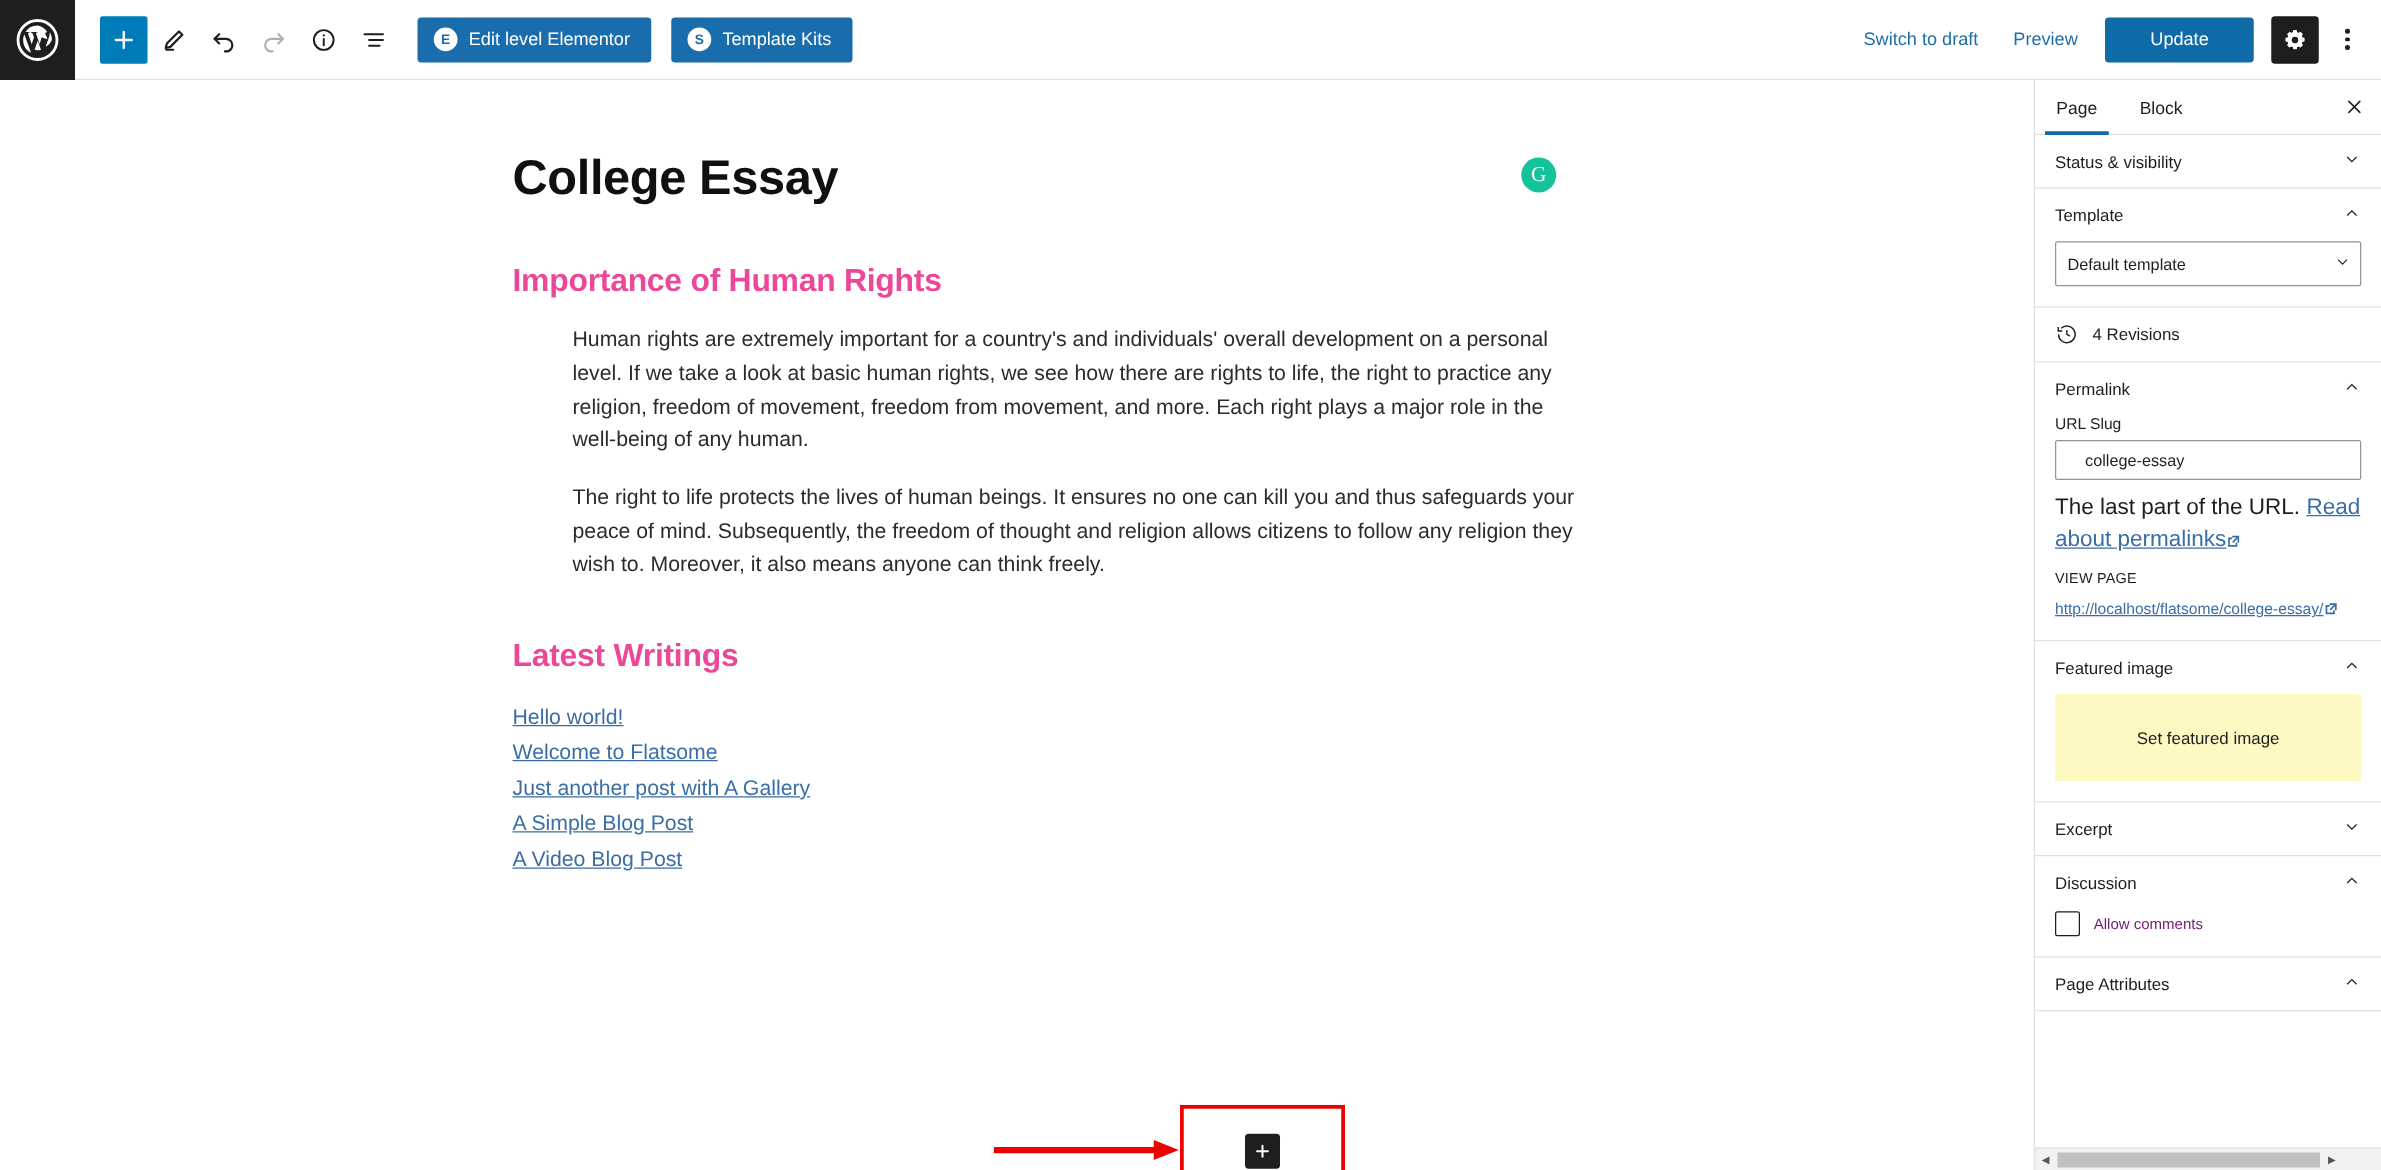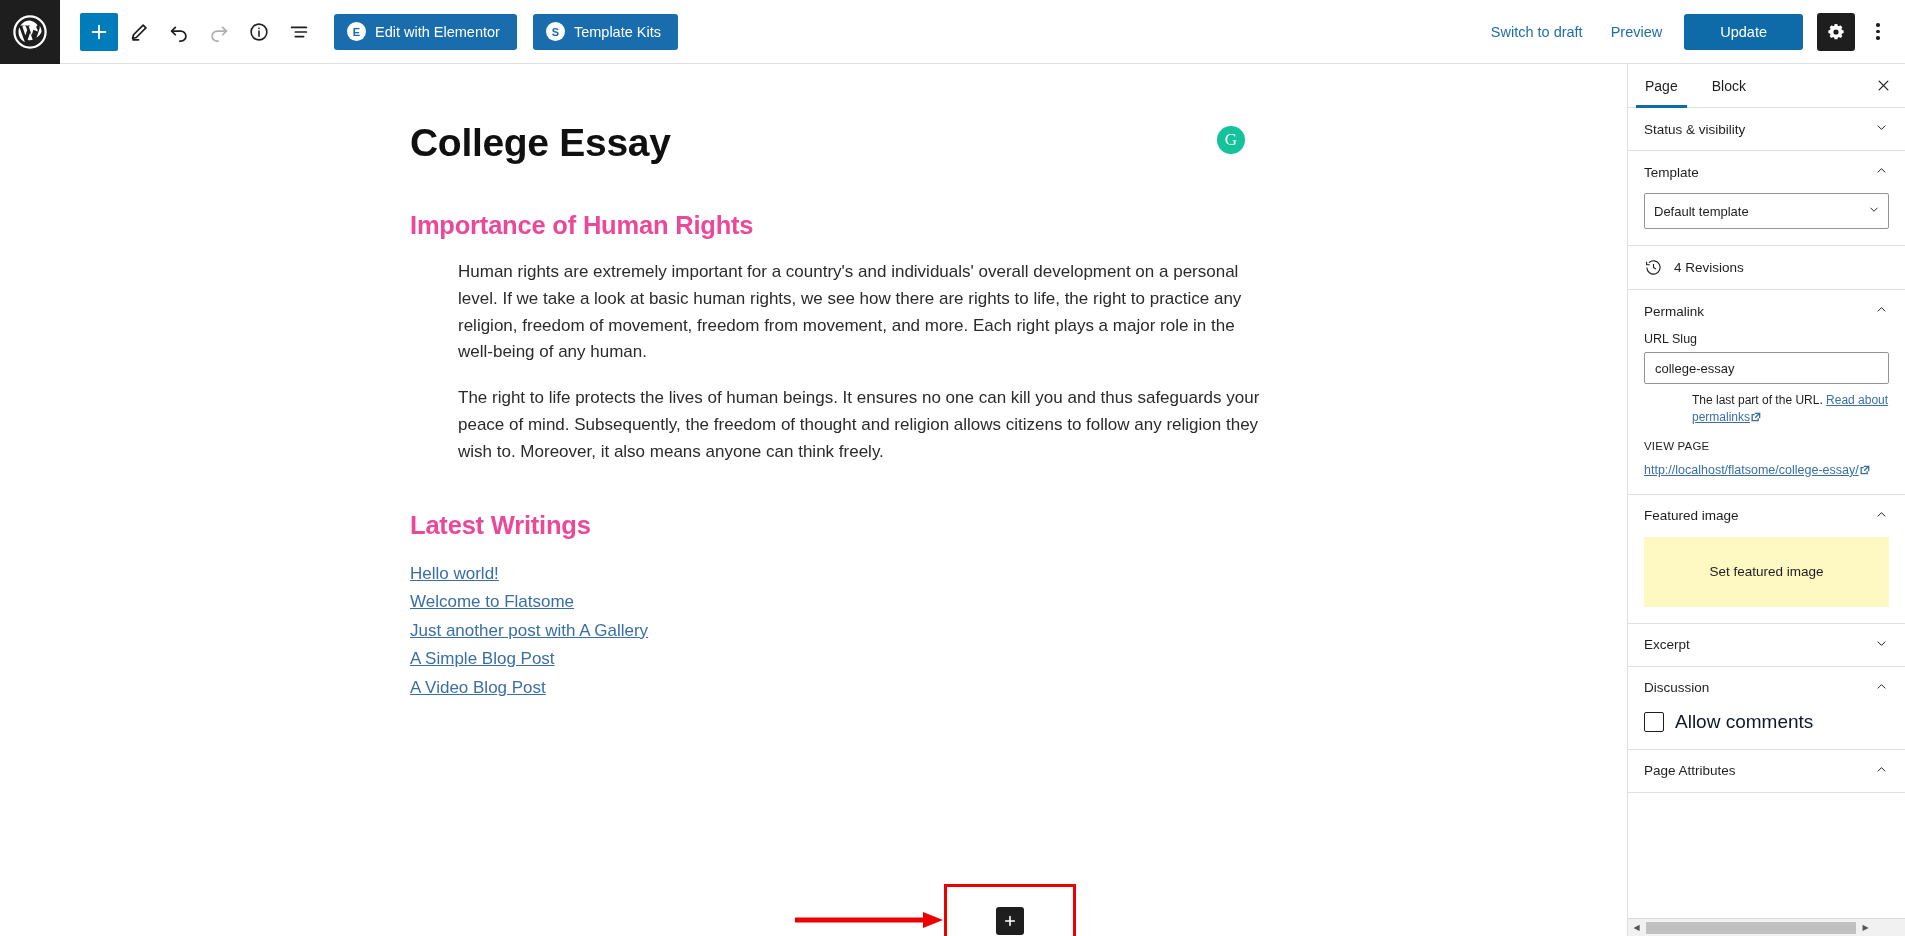--- a/index.html
+++ b/index.html
@@ -220,43 +220,43 @@
   #revisions-row {
     height: 44px; display: flex; align-items: center; gap: 11px;
     padding: 0 16px; border-bottom: 1px solid #e0e0e0; cursor: pointer;
   }
   #revisions-row svg { width: 19px; height: 19px; stroke: #1e1e1e; fill: none; stroke-width: 1.4; }
   #revisions-row .t { font-size: 13.5px; color: #1e1e1e; }
 
   .sb-label { font-size: 12.5px; color: #1e1e1e; margin-bottom: 6px; display: block; }
   .sb-input {
     width: 100%; height: 32px; border: 1px solid #949494;
-    border-radius: 2px; padding: 0 10px; font-size: 13px;
+    border-radius: 2px; padding: 0 23px; font-size: 13px;
     color: #1e1e1e; background: #fff;
     font-family: "Liberation Sans", sans-serif;
   }
-  .sb-help { font-size: 12px; color: #1e1e1e; margin-top: 8px; line-height: 1.45; margin-left: 48px; }
+  .sb-help { font-size: 18px; color: #1e1e1e; margin-top: 8px; line-height: 1.45; }
   .sb-help a, .sb-url { color: #3a6ea5; text-decoration: underline; cursor: pointer; }
   .ext { display: inline-block; width: 10px; height: 10px; margin-left: 1px; vertical-align: -1px; }
   .ext svg { width: 10px; height: 10px; stroke: #3a6ea5; fill: none; stroke-width: 1.6; }
   .sb-caps { font-size: 11.5px; color: #1e1e1e; margin-top: 13px; letter-spacing: .2px; }
   .sb-url { font-size: 12.5px; display: inline-block; margin-top: 11px; word-break: break-all; }
 
   #featured-drop {
     width: 100%; height: 70px; background: #fef9c3;
     display: flex; align-items: center; justify-content: center;
     font-size: 13.5px; color: #1e1e1e; cursor: pointer;
   }
 
   .chk-row { display: flex; align-items: center; gap: 11px; padding-top: 2px; }
   .chk {
     width: 20px; height: 20px; border: 1.5px solid #1e1e1e;
     border-radius: 2px; background: #fff; cursor: pointer; flex: 0 0 20px;
   }
-  .chk-row .t { font-size: 19px; color: #0f172a; }
+  .chk-row .t { font-size: 12px; color: #701a75; }
 
   #sb-scrollbar {
     position: absolute; bottom: 0; left: 0; width: 278px; height: 18px;
     background: #f1f1f1; display: flex; align-items: center;
     border-top: 1px solid #dcdcdc;
   }
   #sb-scrollbar .arrow {
     width: 17px; height: 18px; display: flex; align-items: center;
     justify-content: center; cursor: pointer; color: #555; font-size: 8px;
   }
@@ -312,21 +312,21 @@
     <button class="tb-btn">
       <svg viewBox="0 0 24 24" fill="none" stroke="#1e1e1e" stroke-width="1.9" stroke-linecap="round">
         <path d="M4 7h16"></path>
           <path d="M8 12h12"></path>
           <path d="M8 17h9"></path>
       </svg>
     </button>
 
     <button class="plugin-btn">
       <span class="badge">E</span>
-      <span>Edit with Elementor</span>
+      <span>Edit level Elementor</span>
     </button>
     <button class="plugin-btn">
       <span class="badge">S</span>
       <span>Template Kits</span>
     </button>
   </div>
 
   <div class="tb-right">
     <button class="link-btn">Switch to draft</button>
     <button class="link-btn">Preview</button>

